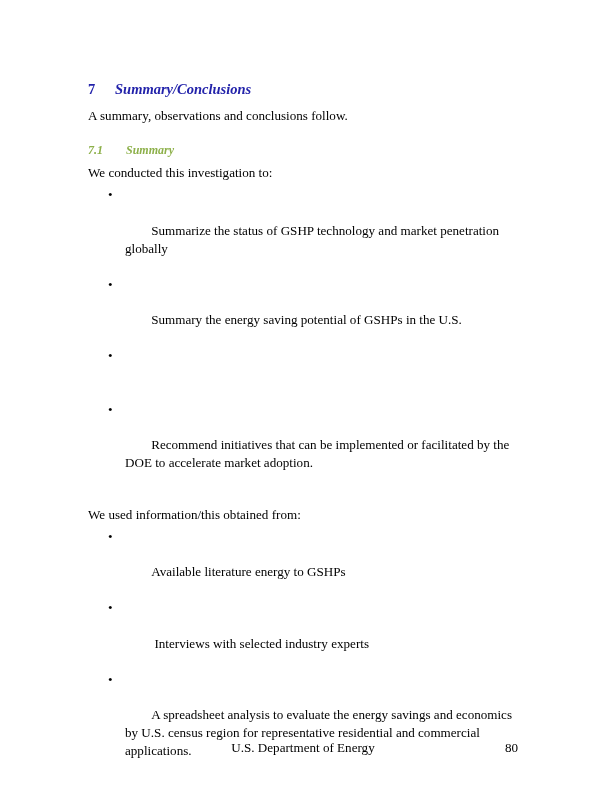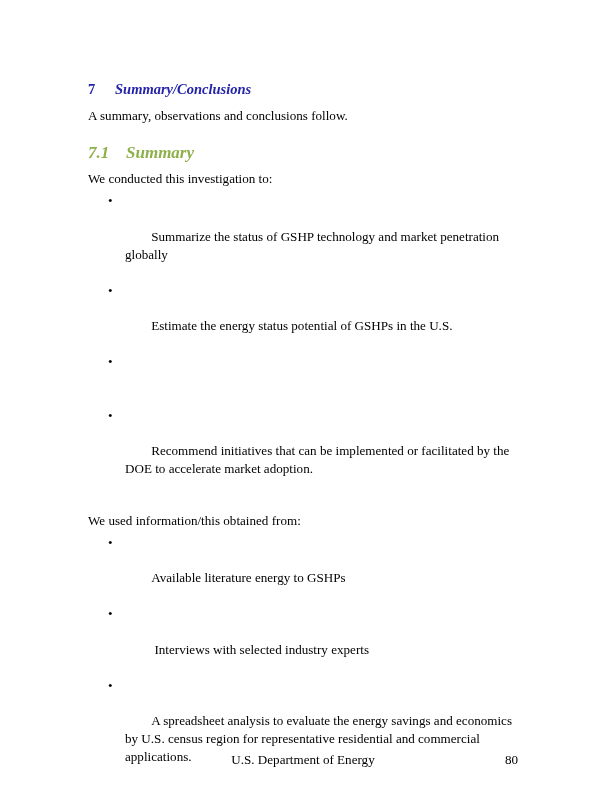--- a/index.html
+++ b/index.html
@@ -43,21 +43,21 @@
   .h1 .num {
     width: 27px;
     flex: none;
   }
   .h1 .txt { flex: 1; font-style: italic; }
 
   .h2 {
     color: #8db04a;
     font-weight: bold;
     font-style: italic;
-    font-size: 17px;
+    font-size: 12px;
     line-height: 1.2;
     margin: 0 0 7px 0;
     display: flex;
   }
   .h2 .num {
     width: 38px;
     flex: none;
   }
   .h2 .txt { flex: 1; }
 
@@ -96,21 +96,20 @@
     line-height: 1.365;
   }
 
   
   .footer {
     position: absolute;
     left: 88px;
     top: 738px;
     width: 430px;
     height: 20px;
-    margin-top: 12px;
   }
   .footer .center {
     position: absolute;
     left: 0;
     right: 0;
     top: 0;
     text-align: center;
     font-size: 13.1px;
     line-height: 20px;
   }
@@ -148,21 +147,21 @@
 
     <div class="sp-4"></div>
 
     <ul class="bullets">
       <li>
         <span class="dot">•</span>
         <span>Summarize the status of GSHP technology and market penetration globally</span>
       </li>
       <li>
         <span class="dot">•</span>
-        <span>Estimate the energy status potential of GSHPs in the U.S.</span>
+        <span>Summary the energy saving potential of GSHPs in the U.S.</span>
       </li>
       <li>
         <span class="dot">•</span>
       </li>
       <li>
         <span class="dot">•</span>
         <span>Recommend initiatives that can be implemented or facilitated by the DOE to accelerate market adoption.</span>
       </li>
     </ul>
 

